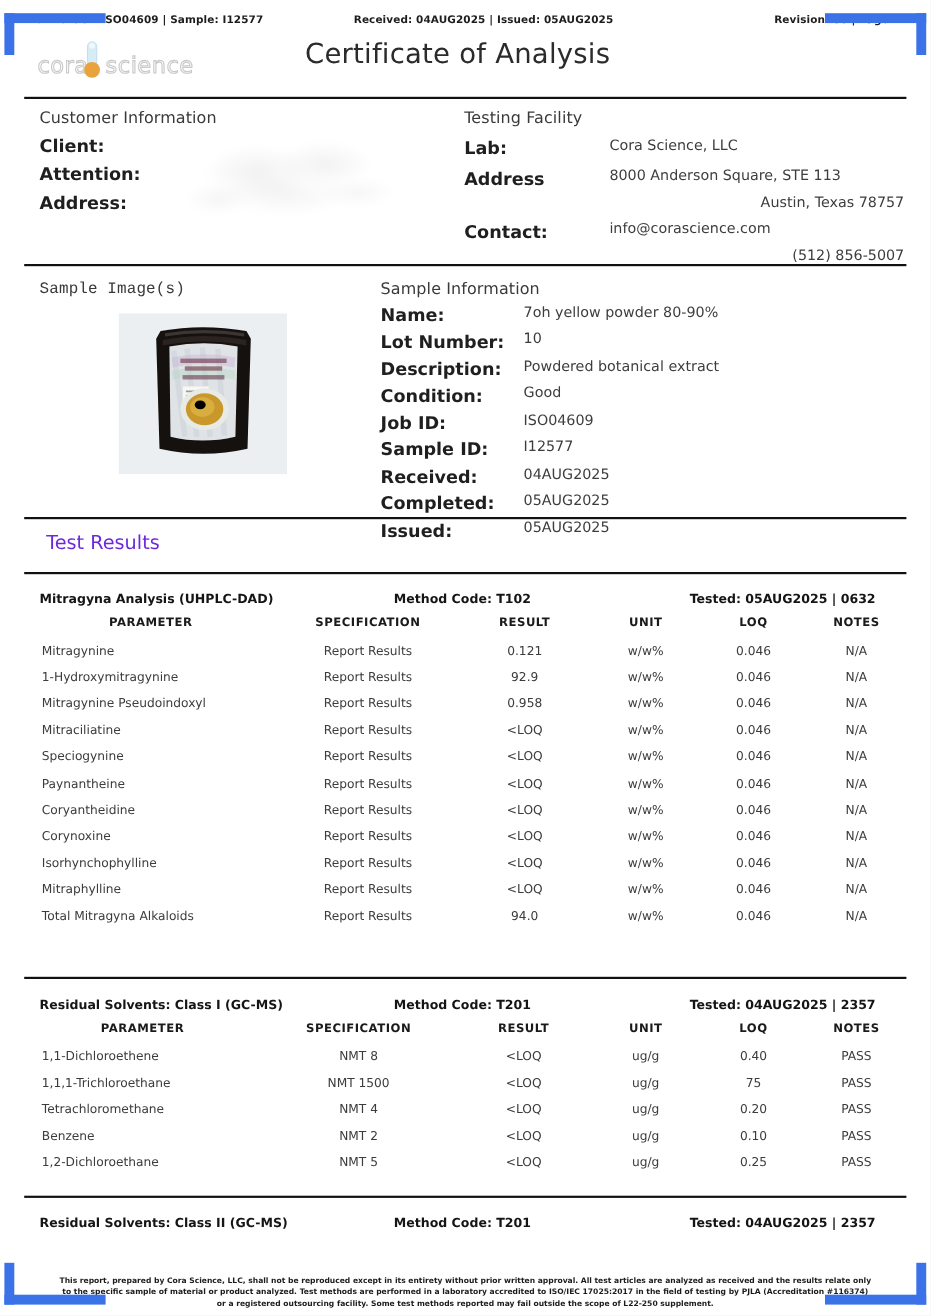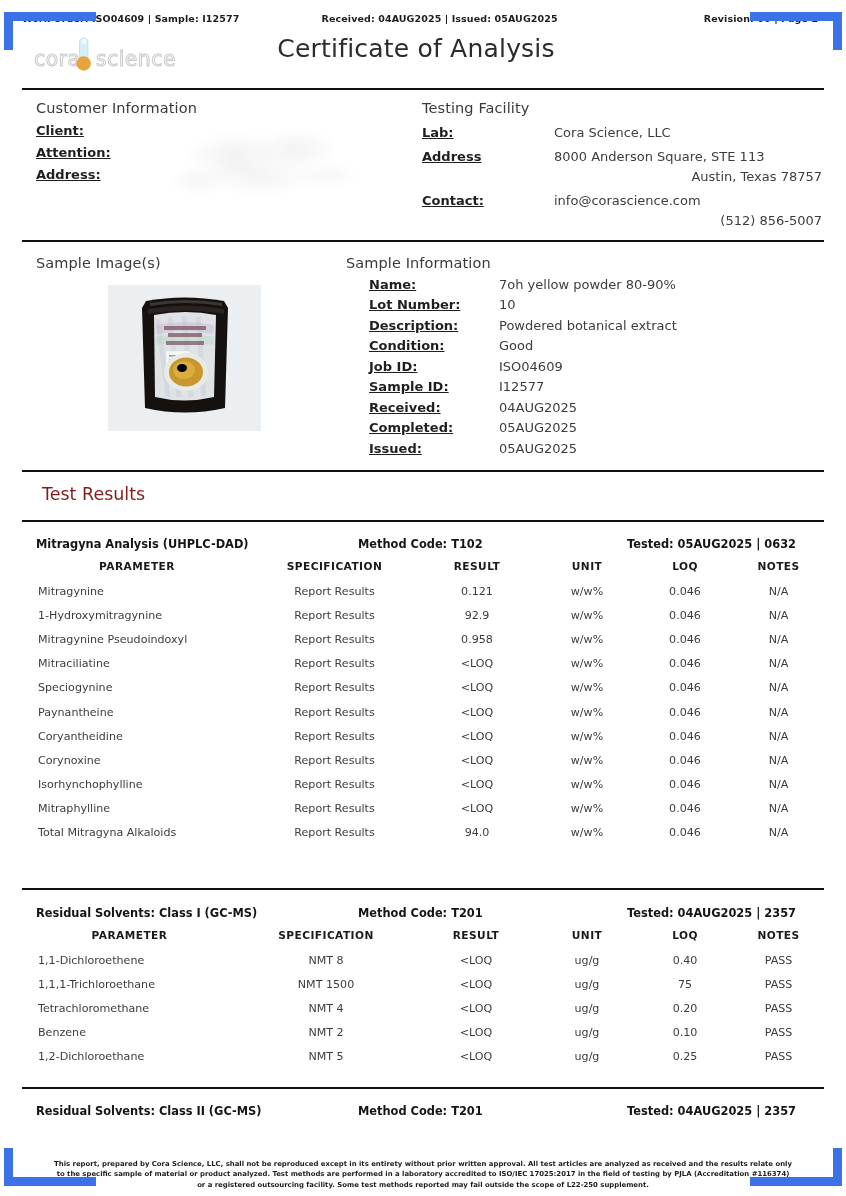--- a/index.html
+++ b/index.html
@@ -72,21 +72,21 @@
   .rule {
     position: absolute; left: 22px; right: 22px;
     background: #111; height: 2.2px;
   }
 
   
   .sec-head {
     font-size: 14.5px; font-weight: 400; color: #3a3a3a;
     letter-spacing: .1px;
   }
-  .lbl { font-size: 13px; font-weight: bold; color: #1f1f1f; text-decoration: underline; }
+  .lbl { font-size: 16px; font-weight: bold; color: #1f1f1f; }
   .val { font-size: 13px; font-weight: 400; color: #3d3d3d; }
 
   
   .customer  { position: absolute; left: 36px;  top: 100px; width: 380px; }
   .facility  { position: absolute; left: 422px; top: 100px; width: 400px; }
   .kv { display: flex; margin-top: 9px; }
   .kv .lbl { width: 132px; flex: 0 0 132px; }
   .kv-sub { display: flex; justify-content: flex-end; }
   .kv-sub .lbl { width: 132px; flex: 0 0 132px; }
   .customer .kv { margin-top: 7px; }
@@ -100,36 +100,36 @@
       radial-gradient(ellipse 70px 34px at 38% 40%, rgba(0,0,0,.055), rgba(0,0,0,0) 70%),
       radial-gradient(ellipse 62px 30px at 66% 33%, rgba(0,0,0,.05),  rgba(0,0,0,0) 70%),
       radial-gradient(ellipse 80px 26px at 50% 62%, rgba(0,0,0,.045), rgba(0,0,0,0) 72%),
       radial-gradient(ellipse 40px 20px at 22% 66%, rgba(0,0,0,.04),  rgba(0,0,0,0) 72%),
       radial-gradient(ellipse 46px 18px at 80% 60%, rgba(0,0,0,.035), rgba(0,0,0,0) 72%);
     filter: blur(3px);
     pointer-events: none;
   }
 
   
-  .sample-img-sec { position: absolute; left: 36px;  top: 255px; }
+  .sample-img-sec { position: absolute; left: 36px;  top: 255px; font-family: Liberation Mono, monospace; }
   .sample-inf-sec { position: absolute; left: 346px; top: 255px; width: 470px; }
   .photo {
     position: absolute; left: 72px; top: 30px;
     width: 153px; height: 146px;
     background: #eceff1;
     overflow: hidden;
   }
   .photo svg { display: block; }
   .sample-inf-sec .kv { margin-top: 5.5px; }
-  .sample-inf-sec .kv .lbl { width: 130px; flex: 0 0 130px; margin-left: 23px; }
+  .sample-inf-sec .kv .lbl { width: 130px; flex: 0 0 130px; }
 
   
   .tr-title {
     position: absolute; left: 42px; top: 484px;
-    font-size: 17.5px; font-weight: 400; color: #7f1d1d;
+    font-size: 17.5px; font-weight: 400; color: #6d28d9;
   }
 
   .panel { position: absolute; left: 22px; right: 22px; }
   .panel-head {
     display: flex; align-items: baseline;
     font-size: 11.4px; font-weight: bold; color: #151515;
     padding: 0 14px;
   }
   .ph-name   { flex: 0 0 322px; }
   .ph-method { flex: 0 0 262px; }

